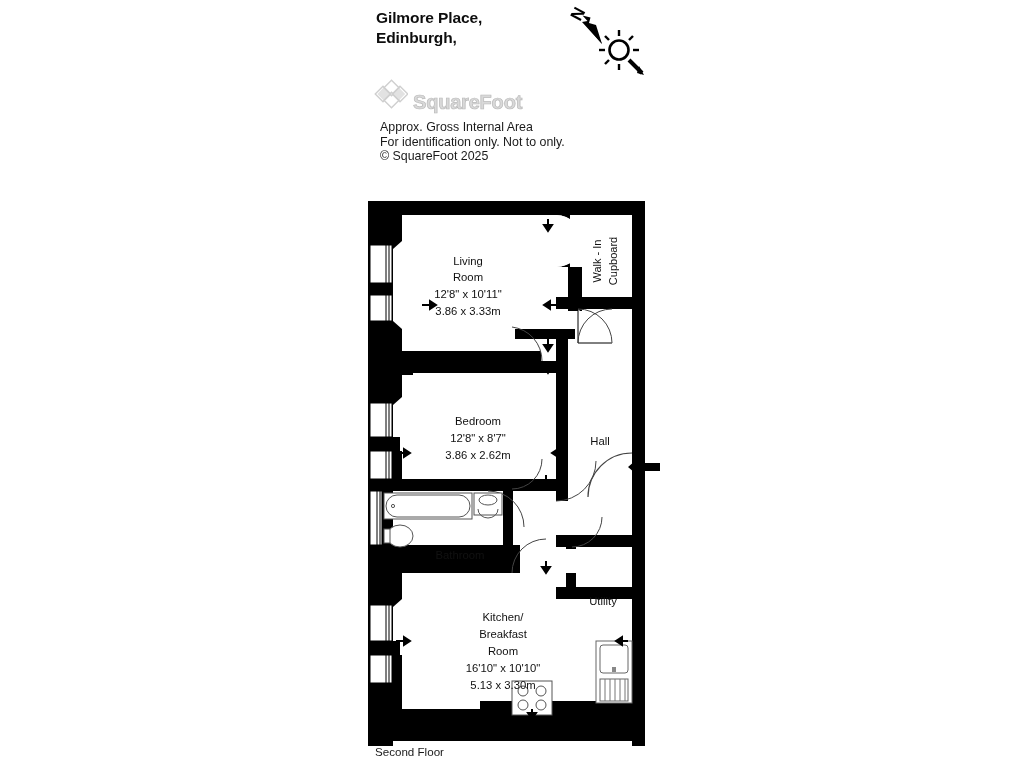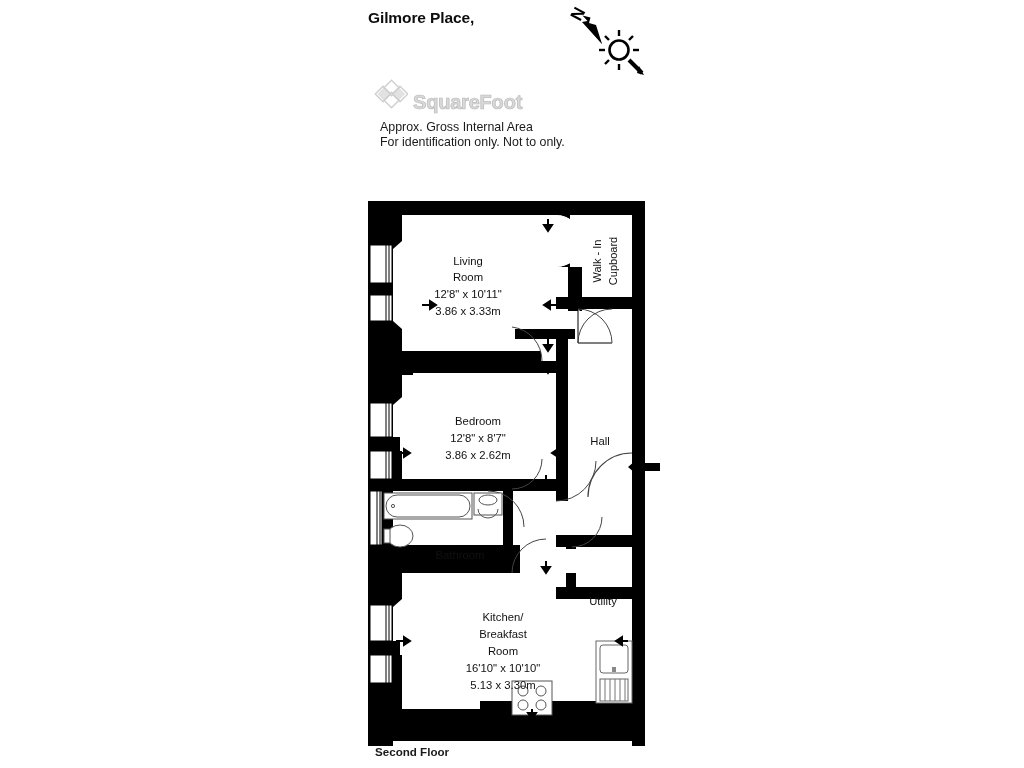--- a/index.html
+++ b/index.html
@@ -12,21 +12,21 @@
     height: 768px;
     position: relative;
     font-family: "Liberation Sans", sans-serif;
     color: #111111;
     overflow: hidden;
   }
 
   
   #header {
     position: absolute;
-    left: 368px;
+    left: 376px;
     top: 8px;
     width: 300px;
   }
   .addr-line {
     font-size: 15.5px;
     font-weight: bold;
     line-height: 19.5px;
     letter-spacing: -0.1px;
     color: #0d0d0d;
   }
@@ -85,36 +85,36 @@
     height: 545px;
   }
   #plan svg { display: block; }
 
   #footer {
     position: absolute;
     left: 375px;
     top: 745px;
     font-size: 11.6px;
     color: #1a1a1a;
-    font-weight: bold;
   }
 
   .rlabel {
     font-family: "Liberation Sans", sans-serif;
     font-size: 11.3px;
     fill: #111111;
     text-anchor: middle;
   }
   .rlabel.small { font-size: 11px; }
 </style>
 </head>
 <body>
 
 <div id="header">
   <div class="addr-line">Gilmore Place,</div>
+  <div class="addr-line">Edinburgh,</div>
 </div>
 
 <div id="logo-block">
   <div id="logo-mark">
     <svg width="34" height="34" viewBox="0 0 34 34" aria-hidden="true">
       <g fill="none" stroke="#cfcfcf" stroke-width="1.4">
         <rect x="3.5" y="9.5" width="11" height="11" transform="rotate(45 9 15)"></rect>
         <rect x="12" y="3.5" width="11" height="11" transform="rotate(45 17.5 9)"></rect>
         <rect x="12" y="15.5" width="11" height="11" transform="rotate(45 17.5 21)"></rect>
         <rect x="20.5" y="9.5" width="11" height="11" transform="rotate(45 26 15)"></rect>
@@ -124,20 +124,21 @@
         <rect x="21.5" y="11" width="8" height="8" transform="rotate(45 25.5 15)"></rect>
       </g>
     </svg>
   </div>
   <div id="logo-word">SquareFoot</div>
 </div>
 
 <div id="meta-block">
   <div class="meta-line">Approx. Gross Internal Area</div>
   <div class="meta-line">For identification only. Not to only.</div>
+  <div class="meta-line">© SquareFoot 2025</div>
 </div>
 
 <div id="compass">
   <svg width="86" height="72" viewBox="0 0 86 72" aria-hidden="true">
 
     <g transform="translate(14,16) rotate(-62)">
       <text x="0" y="0" font-family="Liberation Sans, sans-serif" font-size="17" font-weight="bold" fill="#000">N</text>
     </g>
 
     <path d="M36 38 L16 16 L21.5 15 L16.5 9.5 L24.5 11.5 L23 17 L30 19 Z" fill="#000"></path>

